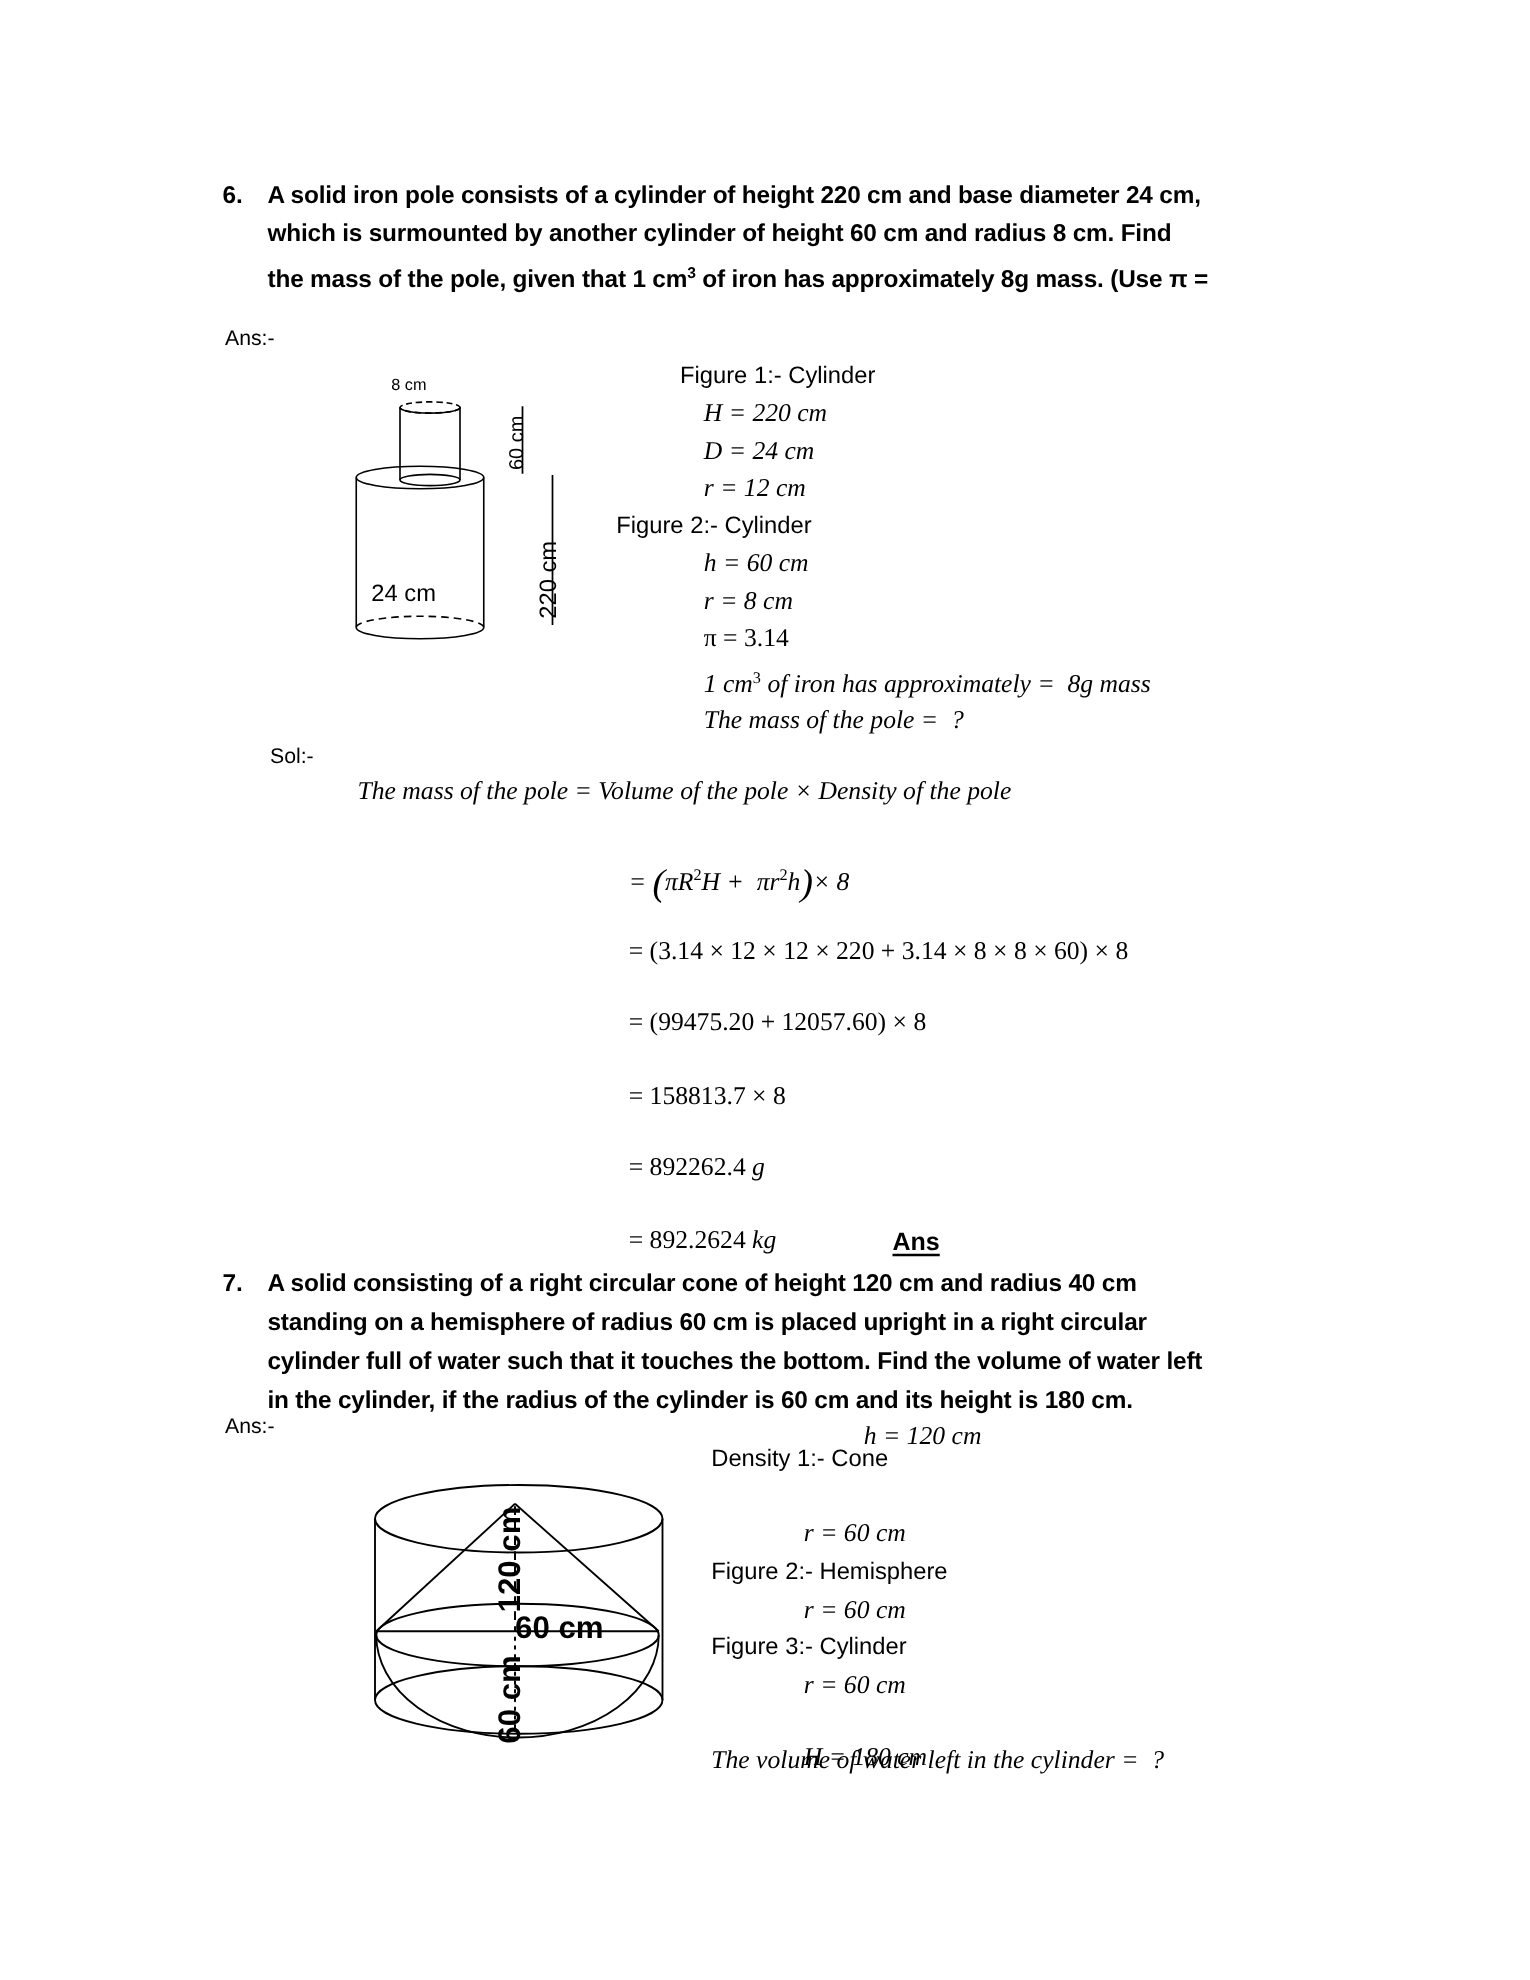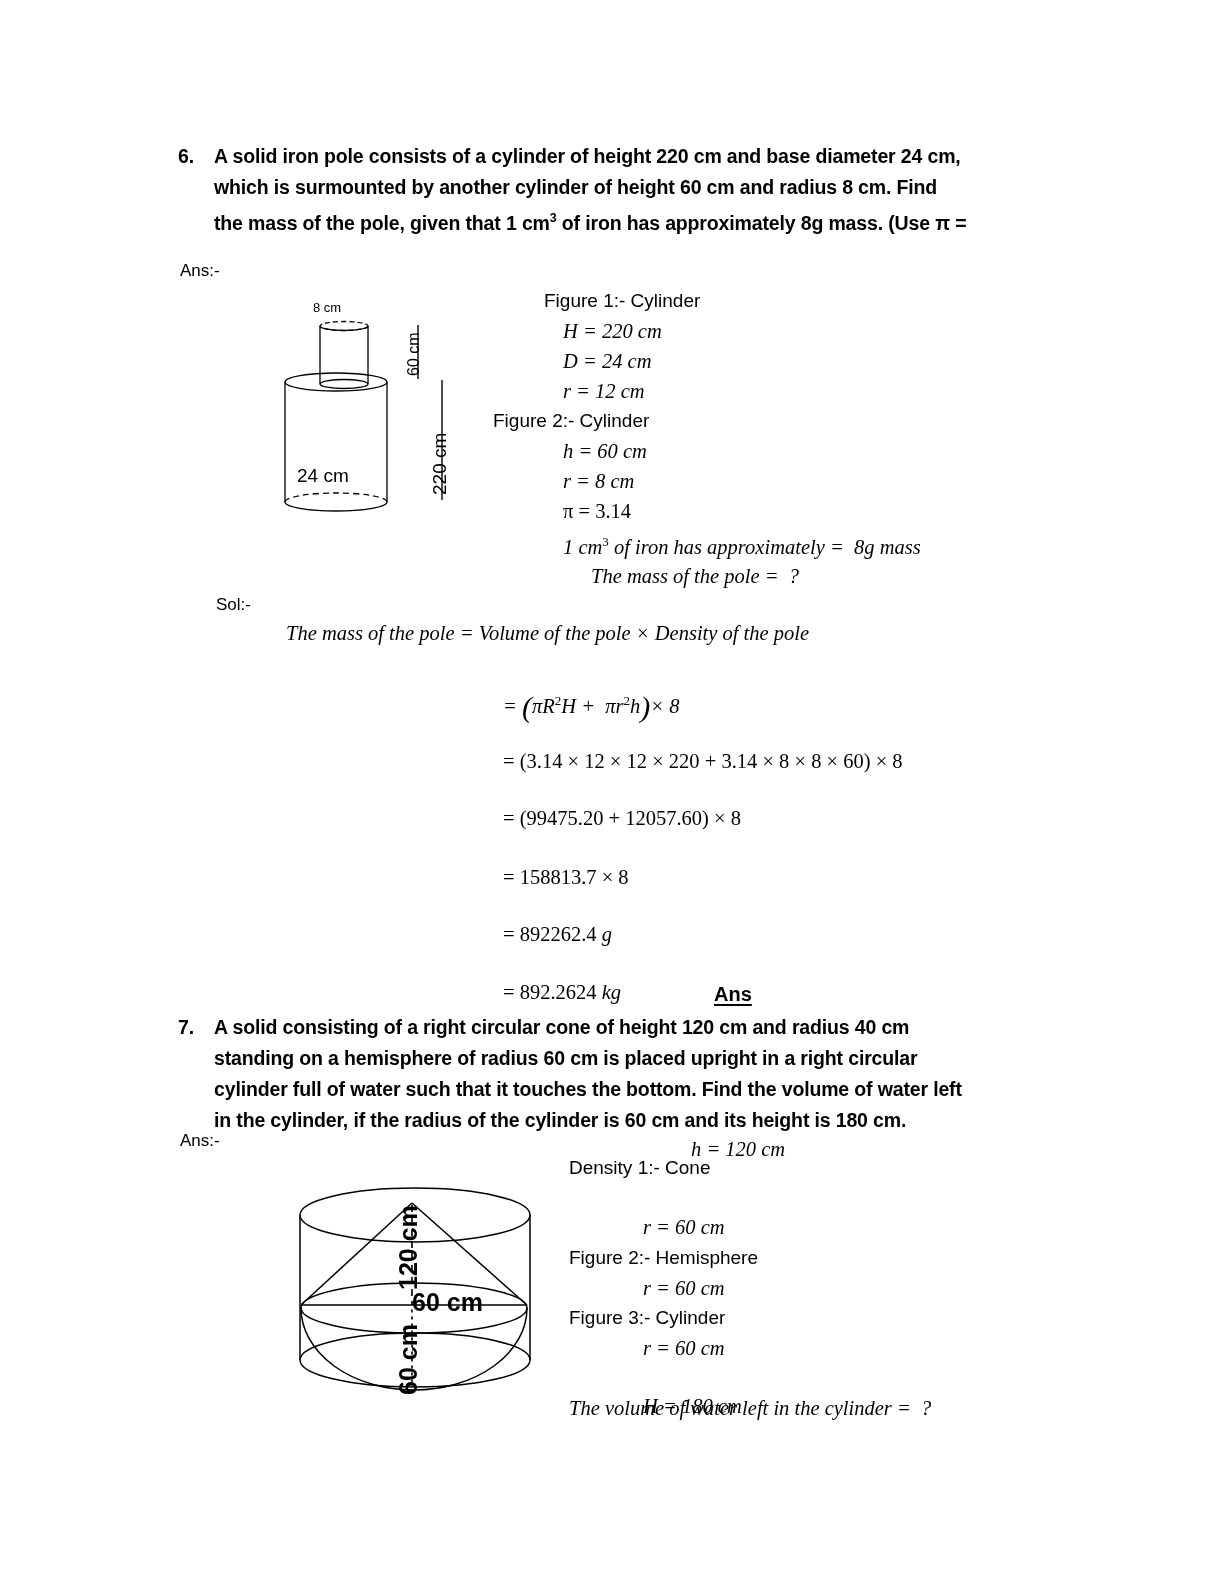--- a/index.html
+++ b/index.html
@@ -136,21 +136,21 @@
 
 <div class="fig-head" style="left:500px; top:288px;margin-left:44px;">Figure 1:- Cylinder</div>
 <div class="mathline" style="left:563px; top:320px;">H <span class="up">=</span> 220 <i>cm</i></div>
 <div class="mathline" style="left:563px; top:350px;">D <span class="up">=</span> 24 <i>cm</i></div>
 <div class="mathline" style="left:563px; top:380px;">r <span class="up">=</span> 12 <i>cm</i></div>
 <div class="fig-head" style="left:493px; top:408px;">Figure 2:- Cylinder</div>
 <div class="mathline" style="left:563px; top:440px;">h <span class="up">=</span> 60 <i>cm</i></div>
 <div class="mathline" style="left:563px; top:470px;">r <span class="up">=</span> 8 <i>cm</i></div>
 <div class="mathline up" style="left:563px; top:500px;">π <span class="up">=</span> 3.14</div>
 <div class="mathline" style="left:563px; top:534px;">1 <i>cm</i><span class="sup">3</span> <i>of iron has approximately</i> <span class="up">=</span>&nbsp; 8<i>g mass</i></div>
-<div class="mathline" style="left:563px; top:565px;margin-left:28px;">The mass of the pole <span class="up">=</span>&nbsp; ?</div>
+<div class="mathline" style="left:563px; top:565px;">The mass of the pole <span class="up">=</span>&nbsp; ?</div>
 
 <div class="label-plain" style="left:216px; top:592px;">Sol:-</div>
 
 <div class="mathline" style="left:286px; top:622px; font-size:20.5px;">The mass of the pole <span class="up">=</span> Volume of the pole <span class="up">×</span> Density of the pole</div>
 
 <div class="mathline" style="left:503px; top:686px;"><span class="up">=</span> <span style="font-size:30px; font-weight:300; position:relative; top:4px;">(</span><span class="up">π</span><i>R</i><span class="sup">2</span><i>H</i> <span class="up">+</span>&nbsp; <span class="up">π</span><i>r</i><span class="sup">2</span><i>h</i><span style="font-size:30px; font-weight:300; position:relative; top:4px;">)</span><span class="up">× 8</span></div>
 
 <div class="mathline up" style="left:503px; top:750px;">= (3.14 × 12 × 12 × 220 + 3.14 × 8 × 8 × 60) × 8</div>
 
 <div class="mathline up" style="left:503px; top:807px;">= (99475.20 + 12057.60) × 8</div>

